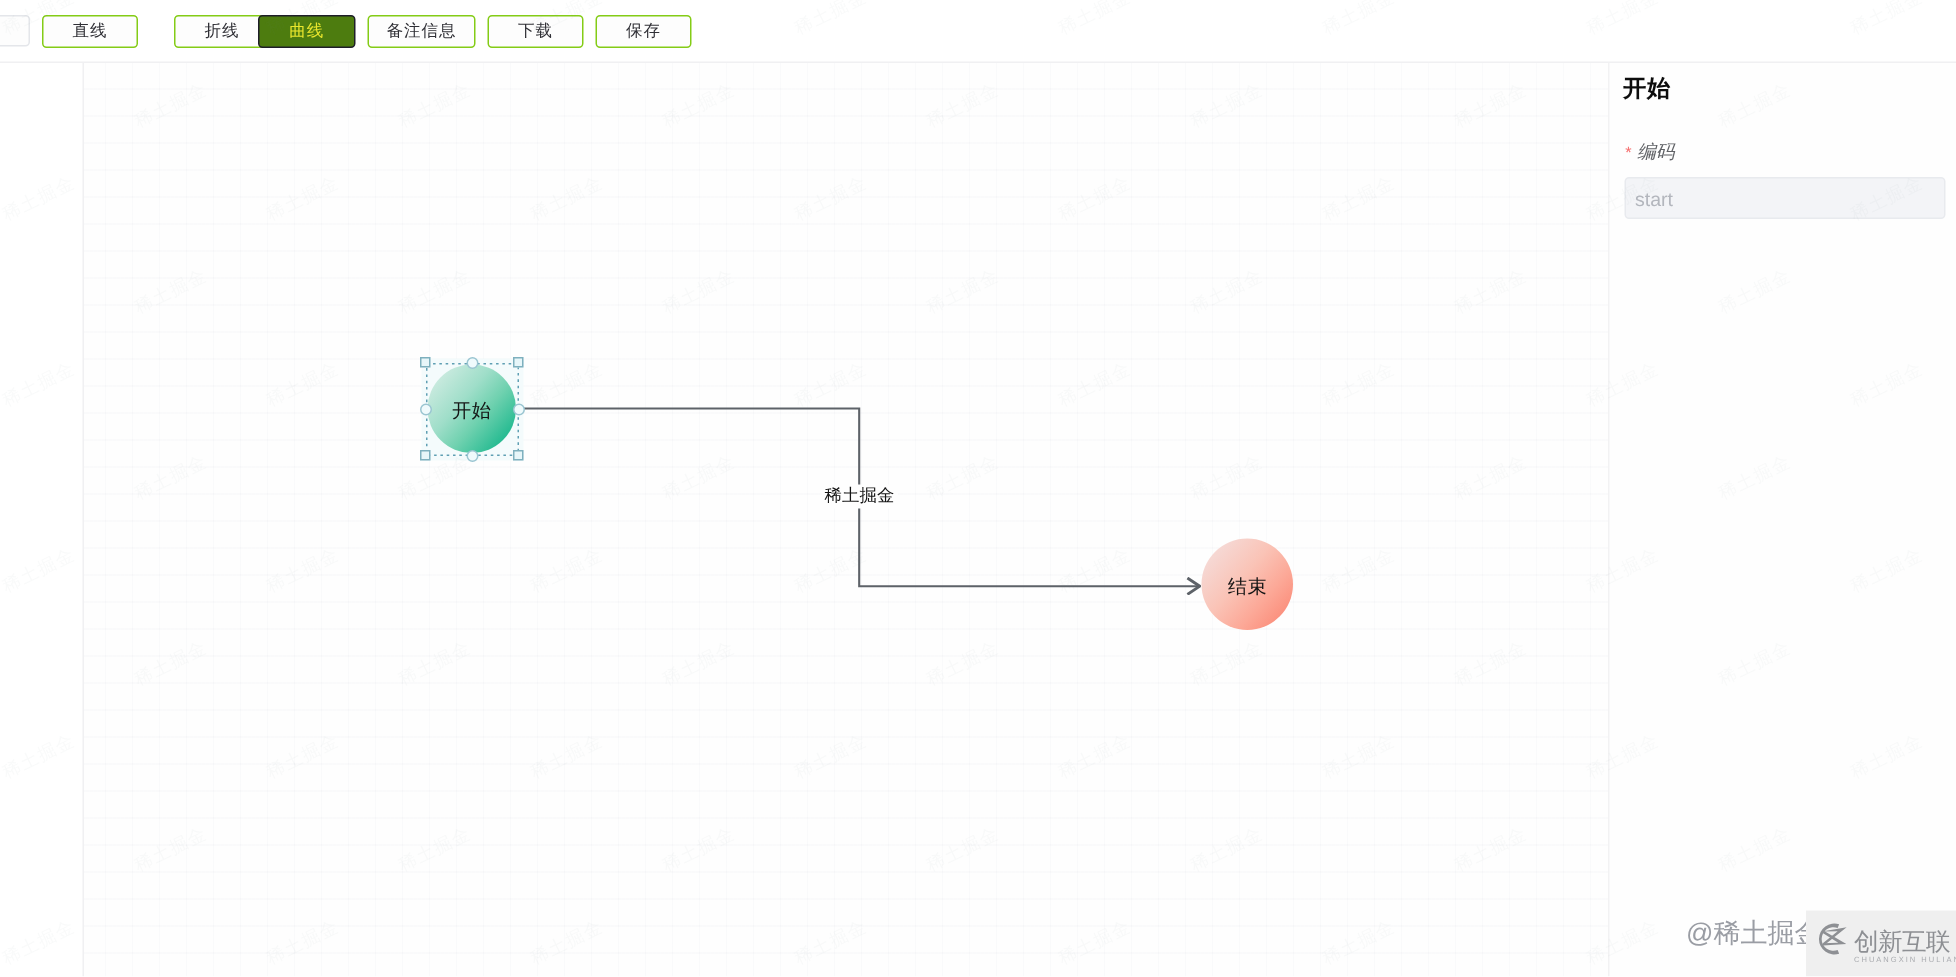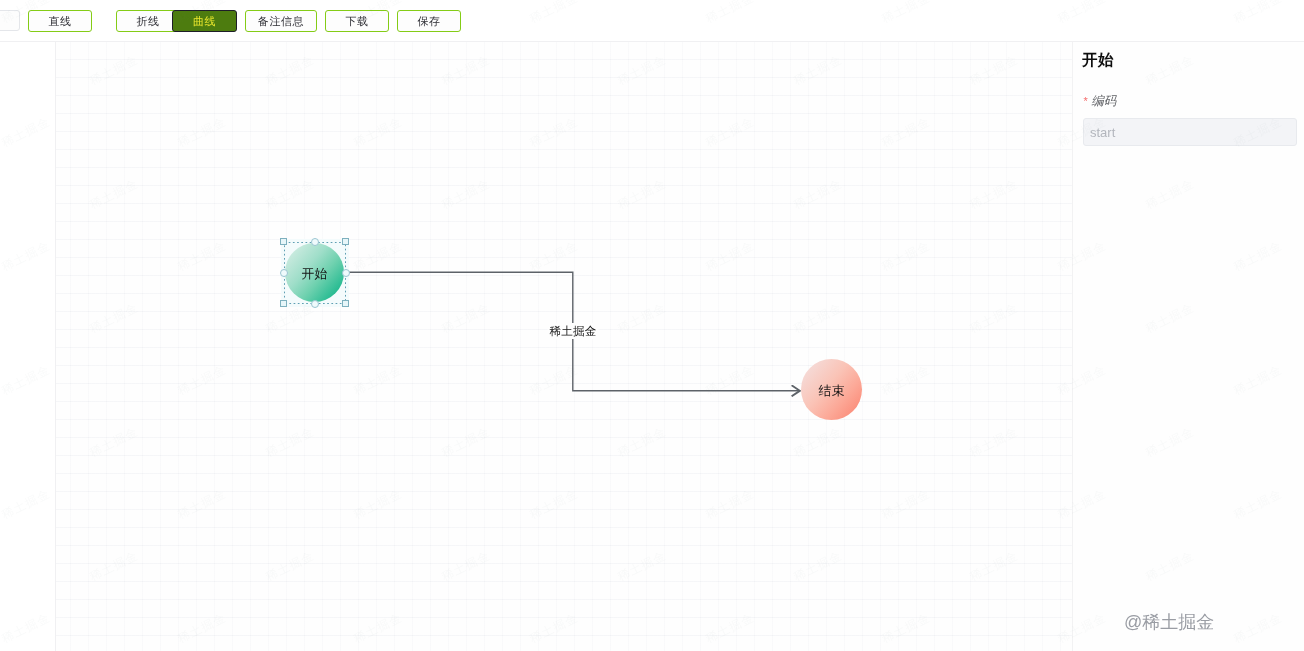--- a/index.html
+++ b/index.html
@@ -216,14 +216,25 @@
       <div class="wm-word" style="left: 0px; top: 620px;">稀土掘金</div>
       <div class="wm-word" style="left: 176px; top: 620px;">稀土掘金</div>
       <div class="wm-word" style="left: 352px; top: 620px;">稀土掘金</div>
       <div class="wm-word" style="left: 528px; top: 620px;">稀土掘金</div>
       <div class="wm-word" style="left: 704px; top: 620px;">稀土掘金</div>
       <div class="wm-word" style="left: 880px; top: 620px;">稀土掘金</div>
       <div class="wm-word" style="left: 1056px; top: 620px;">稀土掘金</div>
       <div class="wm-word" style="left: 1232px; top: 620px;">稀土掘金</div>
     </div>
   <div class="wm-main">@稀土掘金</div>
+  <div class="logo-box">
+    <svg width="30" height="32" viewBox="0 0 30 32" style="position:absolute;left:2px;top:5px;">
+
+      <path d="M20.1 4.2 A10.3 10.3 0 1 0 20.1 23.8 L19.1 21.4 A7.9 7.9 0 1 1 19.1 6.6 Z" fill="#8e9094"></path>
+
+      <path d="M8.6 9.0 L25.1 6.2 L10.3 18.0 L9.2 16.8 L19.1 8.9 Z" fill="#8e9094"></path>
+      <path d="M8.6 9.7 L9.8 8.5 L24.9 17.4 L9.2 18.4 L9.2 16.9 L19.5 16.5 Z" fill="#8e9094"></path>
+    </svg>
+    <div class="logo-text">创新互联</div>
+    <div class="logo-sub">CHUANGXIN HULIAN</div>
+  </div>
 
 </div>
 
 </body></html>

